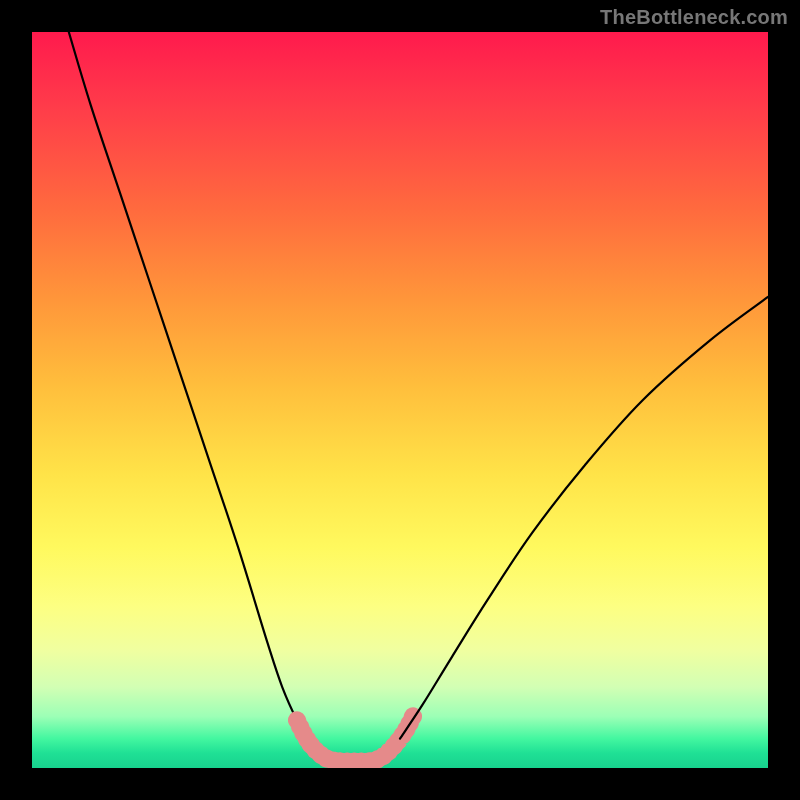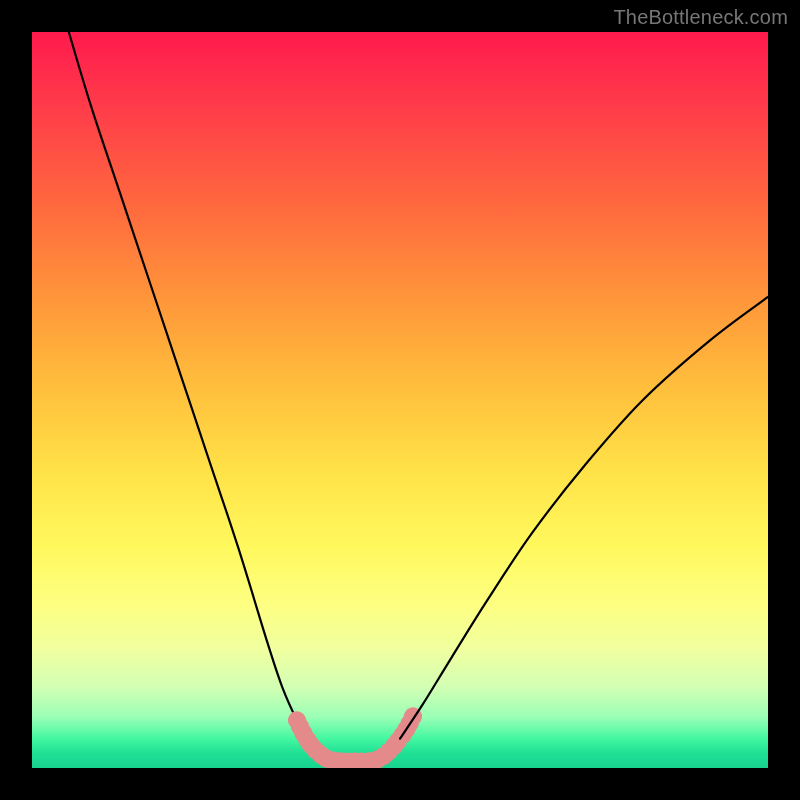--- a/index.html
+++ b/index.html
@@ -44,20 +44,21 @@
     );
   }
   .watermark {
     position: absolute;
     top: 6px;
     right: 12px;
     color: #777;
     font-size: 20px;
     letter-spacing: 0.2px;
     user-select: none;
+    font-weight: bold;
   }
   svg.curves {
     position: absolute;
     top: 0;
     left: 0;
   }
 </style>
 </head>
 <body>
 

